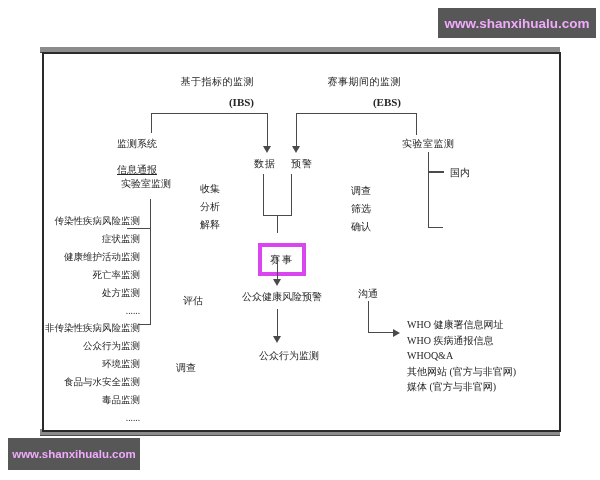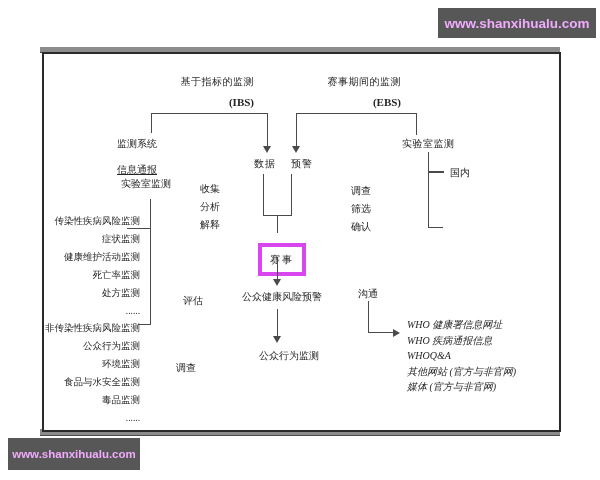--- a/index.html
+++ b/index.html
@@ -14,21 +14,21 @@
   .lbl{position:absolute;font-size:10px;line-height:11px;white-space:nowrap;color:#262626;}
   .ctr{text-align:right;}
   .lh{position:absolute;height:1px;background:#4a4a4a;}
   .lv{position:absolute;width:1px;background:#4a4a4a;}
   .arr-d{position:absolute;width:0;height:0;border-left:4px solid transparent;border-right:4px solid transparent;border-top:7px solid #4a4a4a;}
   .arr-r{position:absolute;width:0;height:0;border-top:4px solid transparent;border-bottom:4px solid transparent;border-left:7px solid #4a4a4a;}
   .vlist>div{white-space:nowrap;}
   #risk-list{line-height:17.9px;font-size:9.5px;text-align:right;}
   #proc-left,#proc-right{line-height:18.1px;font-size:10px;}
   #intl-list{line-height:14.6px;font-size:9.5px;}
-  #who-list{line-height:15.6px;font-size:10px;font-style:italic;}
+  #who-list{line-height:15.6px;font-size:10px;}
   #event-box{position:absolute;left:258px;top:232px;width:40px;height:25px;border:4px solid #d946ef;
              display:flex;align-items:center;justify-content:center;font-size:10px;letter-spacing:2px;margin-top:11px;}
   .abbr{font-weight:bold;font-size:11px;}
 </style>
 </head>
 <body>
 
 <div id="page">
 
   <div class="wm" id="wm-top">www.shanxihualu.com</div>

